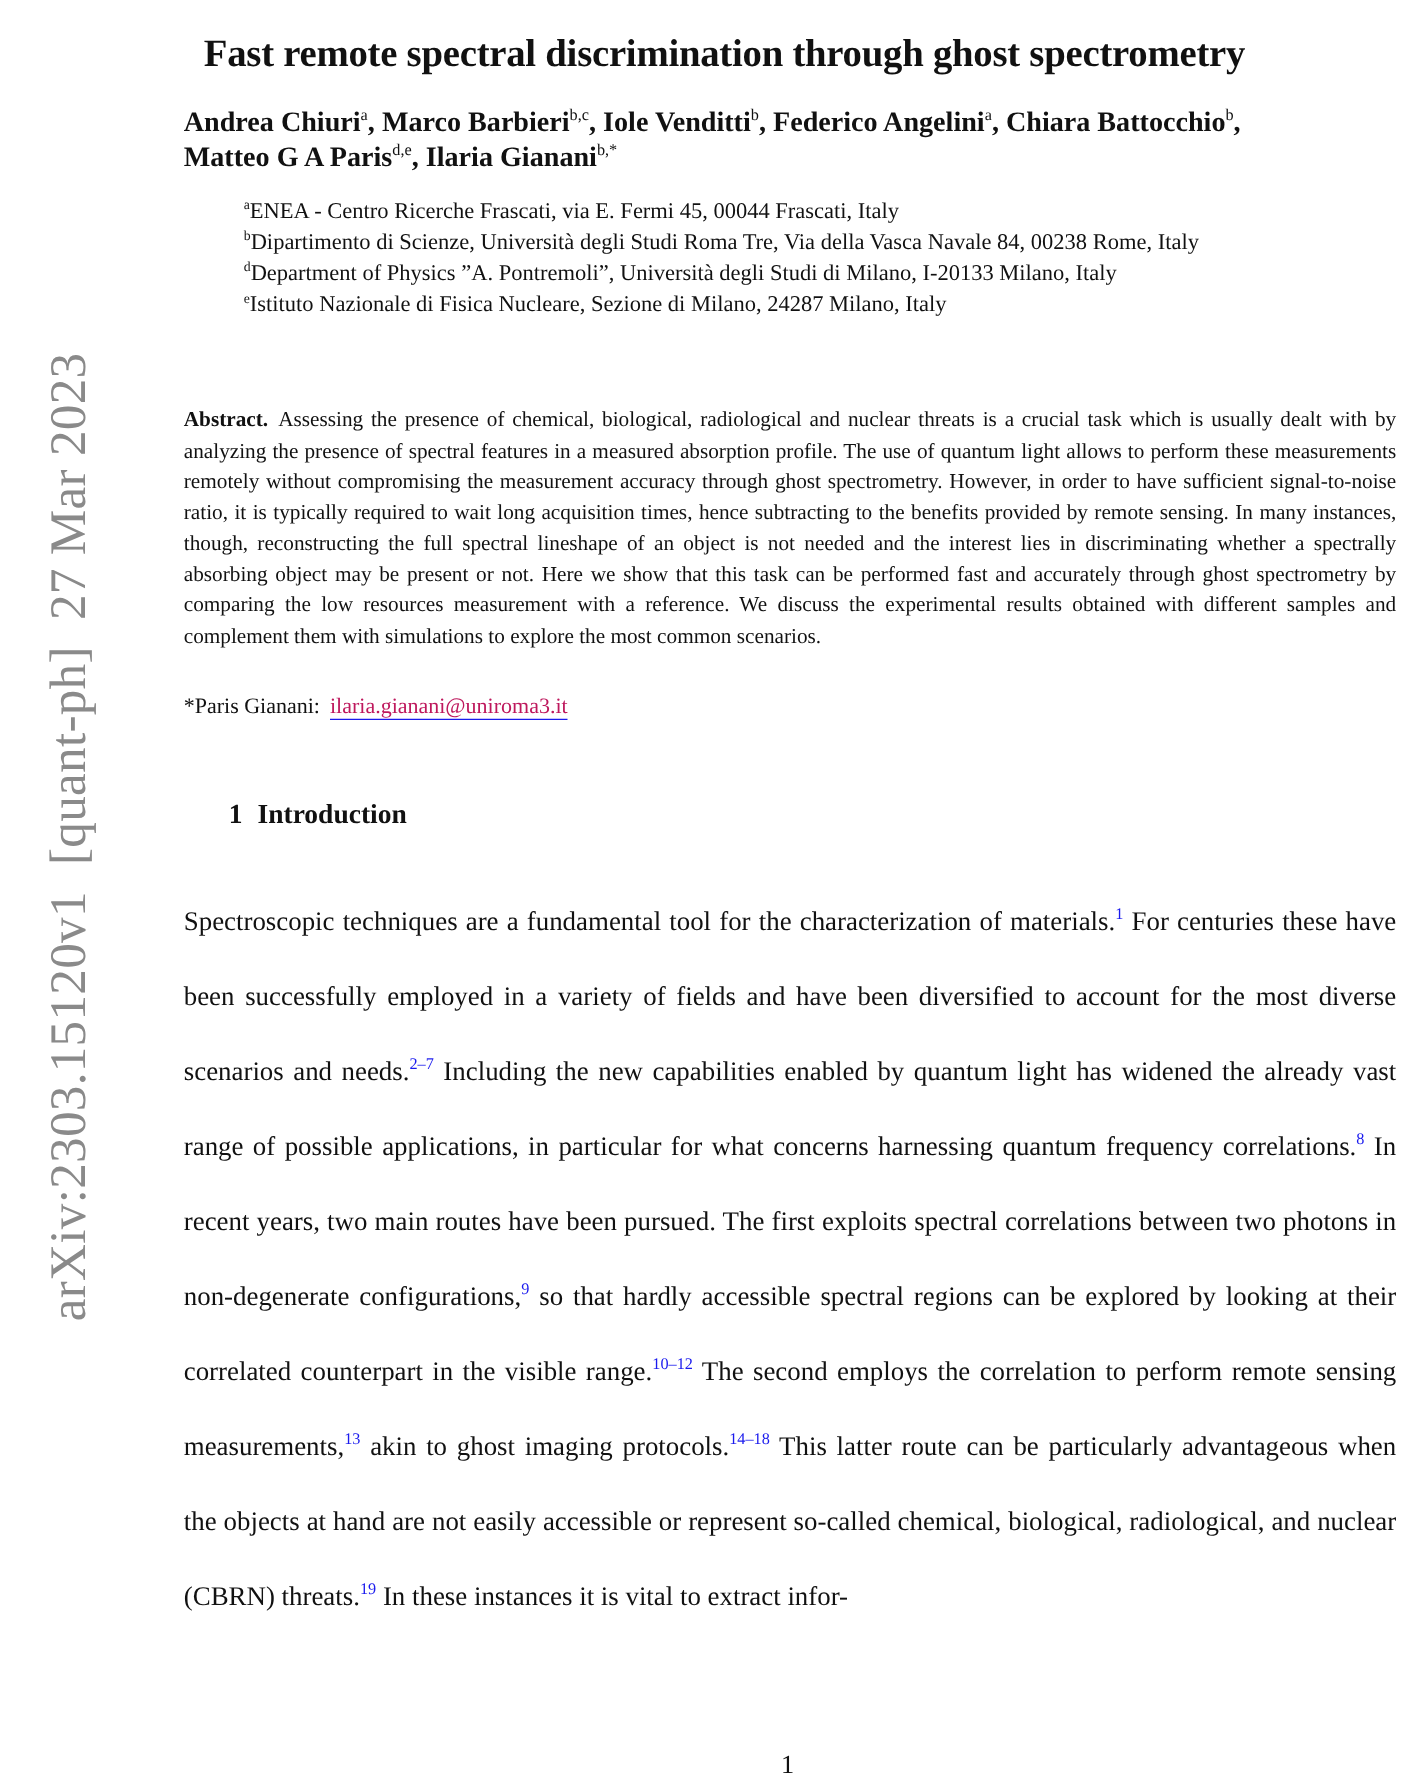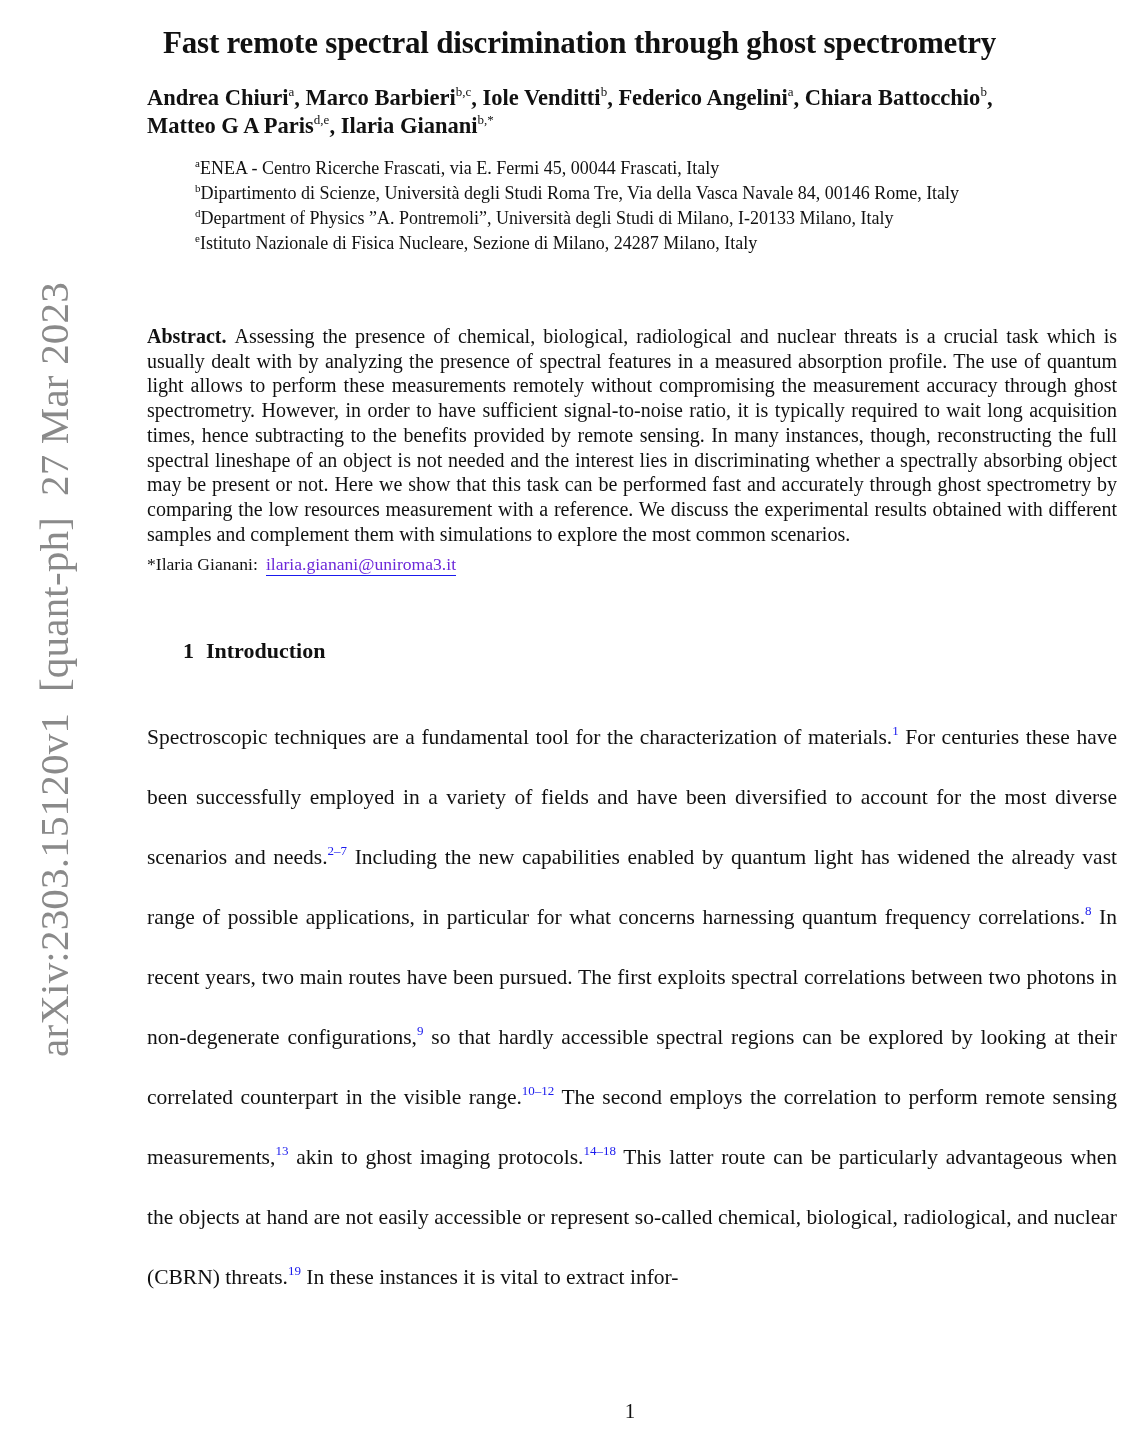--- a/index.html
+++ b/index.html
@@ -23,28 +23,28 @@
     font-size: 22.5px; font-weight: bold; line-height: 28px;
   }
   .authors sup { font-size: 13px; font-weight: normal; vertical-align: 9px; line-height: 0; }
   .affils {
     position: absolute; left: 147px; top: 156px; width: 960px;
     font-size: 18px; line-height: 25px; margin-left: 48px;
   }
   .affils sup { font-size: 11px; vertical-align: 7px; line-height: 0; }
   .abstract {
     position: absolute; left: 147px; top: 324px; width: 970px;
-    font-size: 20px; line-height: 24.7px; text-align: justify;
+    font-size: 17px; line-height: 24.7px; text-align: justify;
   }
   .abstract .abs-label { font-weight: bold; margin-right: 8px; }
   .corr {
     position: absolute; left: 147px; top: 552px;
     font-size: 17.6px; line-height: 24px;
   }
-  .corr a { color: #6d28d9; text-decoration: none; border-bottom: 1.3px solid #1a1aee; padding-bottom: 1px; margin-left: 8px; }
+  .corr a { color: #be185d; text-decoration: none; border-bottom: 1.3px solid #1a1aee; padding-bottom: 1px; margin-left: 8px; }
   .section {
     position: absolute; left: 147px; top: 637px;
     font-size: 22px; font-weight: bold; line-height: 28px; margin-left: 36px;
   }
   .section .num { margin-right: 12px; }
   .intro {
     position: absolute; left: 147px; top: 707px; width: 970px;
     font-size: 21.5px; line-height: 60px; text-align: justify;
   }
   .intro .cite { color: #1a1aee; font-size: 13px; vertical-align: 9px; line-height: 0; }
@@ -57,31 +57,31 @@
 <body>
 
 <div class="arxiv-stamp">arXiv:2303.15120v1  [quant-ph]  27 Mar 2023</div>
 
 <h1 class="title">Fast remote spectral discrimination through ghost spectrometry</h1>
 
 <div class="authors" id="authors"><span>Andrea Chiuri</span><sup>a</sup><span>, </span><span>Marco Barbieri</span><sup>b,c</sup><span>, </span><span>Iole Venditti</span><sup>b</sup><span>, </span><span>Federico Angelini</span><sup>a</sup><span>, </span><span>Chiara Battocchio</span><sup>b</sup><span>,</span><br><span>Matteo G A Paris</span><sup>d,e</sup><span>, </span><span>Ilaria Gianani</span><sup>b,*</sup></div>
 
 <div class="affils" id="affils">
     <div><sup>a</sup><span>ENEA - Centro Ricerche Frascati, via E. Fermi 45, 00044 Frascati, Italy</span></div>
-    <div><sup>b</sup><span>Dipartimento di Scienze, Università degli Studi Roma Tre, Via della Vasca Navale 84, 00146 Rome, Italy</span></div>
+    <div><sup>b</sup><span>Dipartimento di Scienze, Università degli Studi Roma Tre, Via della Vasca Navale 84, 00238 Rome, Italy</span></div>
     <div><sup>d</sup><span>Department of Physics ”A. Pontremoli”, Università degli Studi di Milano, I-20133 Milano, Italy</span></div>
     <div><sup>e</sup><span>Istituto Nazionale di Fisica Nucleare, Sezione di Milano, 24287 Milano, Italy</span></div>
   </div>
 
 <div class="abstract">
   <span class="abs-label">Abstract.</span><span>Assessing the presence of chemical, biological, radiological and nuclear threats is a crucial task which is usually dealt with by analyzing the presence of spectral features in a measured absorption profile. The use of quantum light allows to perform these measurements remotely without compromising the measurement accuracy through ghost spectrometry. However, in order to have sufficient signal-to-noise ratio, it is typically required to wait long acquisition times, hence subtracting to the benefits provided by remote sensing. In many instances, though, reconstructing the full spectral lineshape of an object is not needed and the interest lies in discriminating whether a spectrally absorbing object may be present or not. Here we show that this task can be performed fast and accurately through ghost spectrometry by comparing the low resources measurement with a reference. We discuss the experimental results obtained with different samples and complement them with simulations to explore the most common scenarios.</span>
 </div>
 
 <div class="corr">
-  <span>*Ilaria Gianani:</span><a>ilaria.gianani@uniroma3.it</a>
+  <span>*Paris Gianani:</span><a>ilaria.gianani@uniroma3.it</a>
 </div>
 
 <div class="section">
   <span class="num">1</span><span>Introduction</span>
 </div>
 
 <div class="intro" id="intro"><span>Spectroscopic techniques are a fundamental tool for the characterization of materials.</span><a class="cite">1</a><span> For centuries these have been successfully employed in a variety of fields and have been diversified to account for the most diverse scenarios and needs.</span><a class="cite">2–7</a><span> Including the new capabilities enabled by quantum light has widened the already vast range of possible applications, in particular for what concerns harnessing quantum frequency correlations.</span><a class="cite">8</a><span> In recent years, two main routes have been pursued. The first exploits spectral correlations between two photons in non-degenerate configurations,</span><a class="cite">9</a><span> so that hardly accessible spectral regions can be explored by looking at their correlated counterpart in the visible range.</span><a class="cite">10–12</a><span> The second employs the correlation to perform remote sensing measurements,</span><a class="cite">13</a><span> akin to ghost imaging protocols.</span><a class="cite">14–18</a><span> This latter route can be particularly advantageous when the objects at hand are not easily accessible or represent so-called chemical, biological, radiological, and nuclear (CBRN) threats.</span><a class="cite">19</a><span> In these instances it is vital to extract infor-</span></div>
 
 <div class="page-num">1</div>
 

